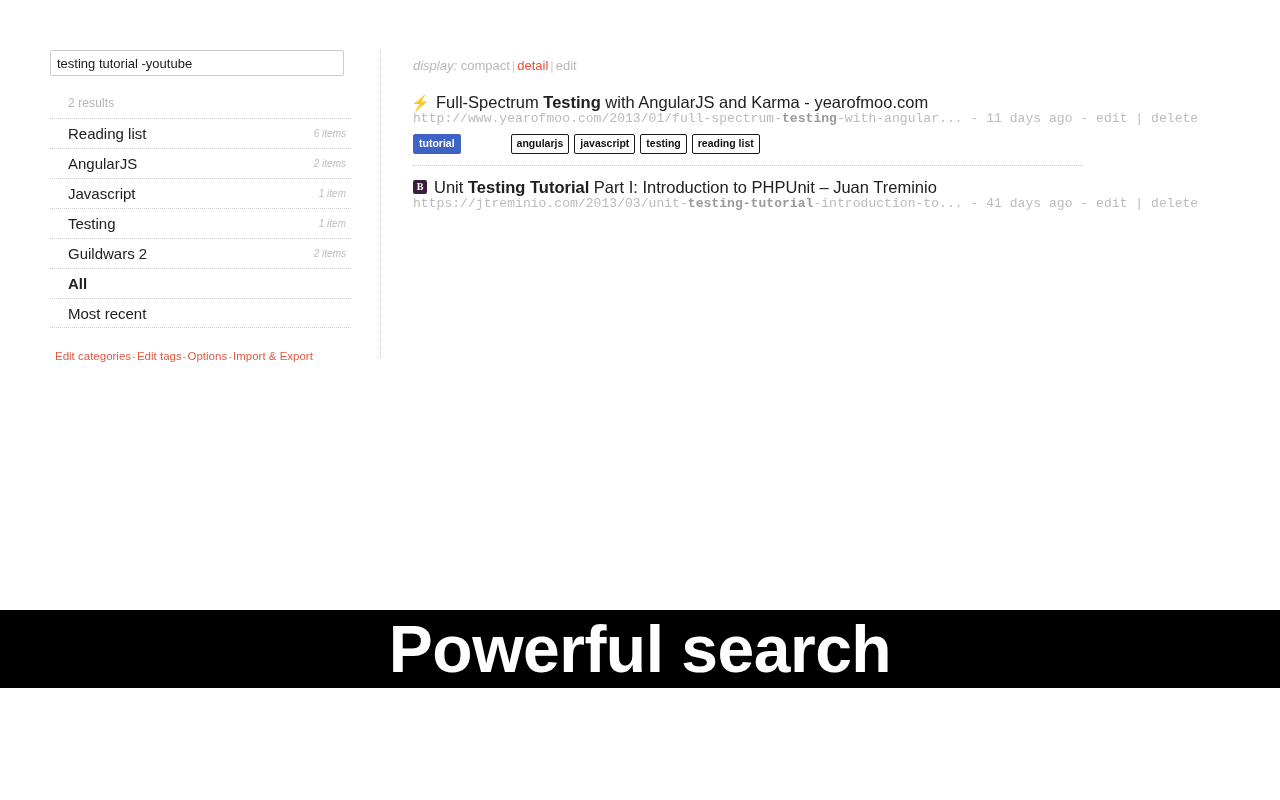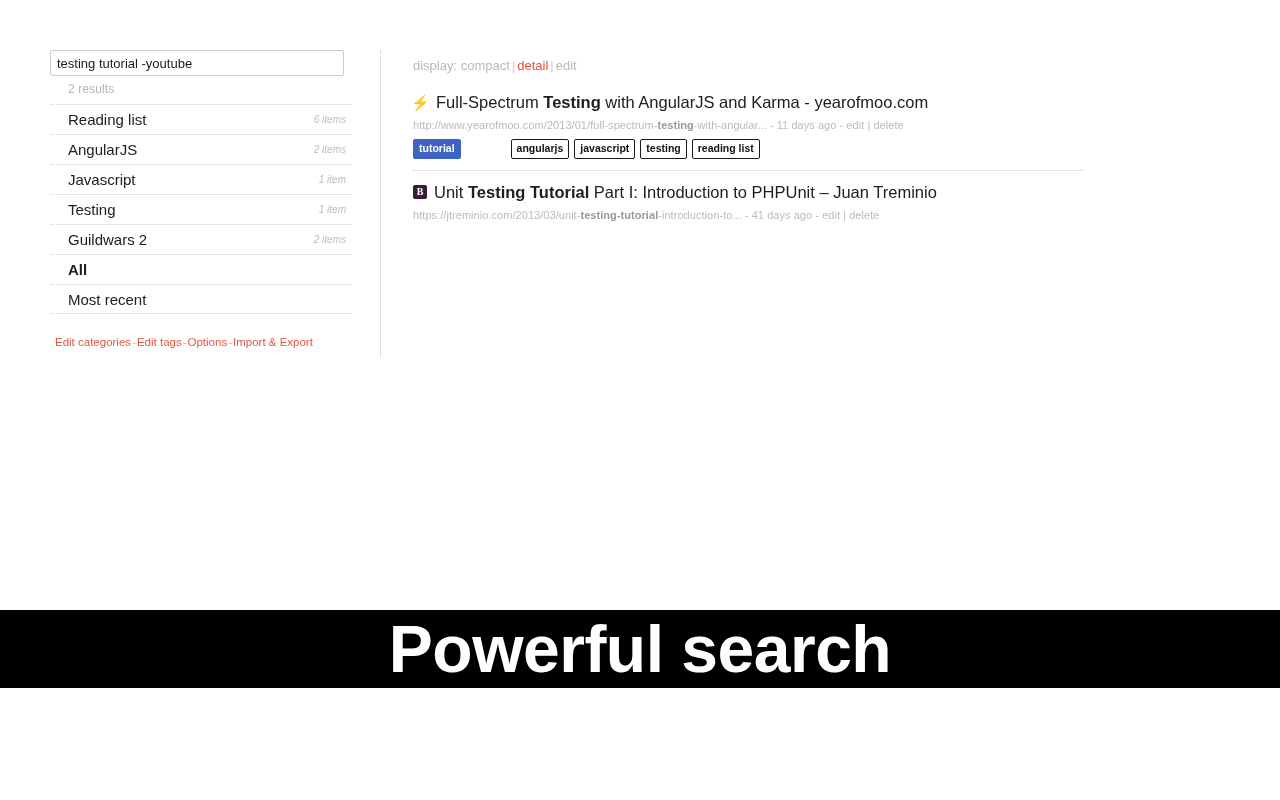--- a/index.html
+++ b/index.html
@@ -58,21 +58,21 @@
     border: 1px solid #cccccc;
     border-radius: 2px;
     font-family: "Liberation Sans", sans-serif;
     font-size: 13px;
     color: #1a1a1a;
     background: #ffffff;
     outline: none;
   }
 
   .results-count {
-    margin: 6px 0 0 18px;
+    margin: 20px 0 0 18px;
     font-size: 12px;
     color: #b4b4b4;
     letter-spacing: .1px;
   }
 
   .cat-list {
     margin: 8px 0 0 0;
     padding: 0;
     list-style: none;
     width: 301px;
@@ -120,21 +120,21 @@
     padding: 0 1px;
   }
 
   
   .display-bar {
     font-size: 13px;
     color: #b9b9b9;
     margin-bottom: 20px;
     white-space: nowrap;
   }
-  .display-bar .label { color: #b9b9b9; }
+  .display-bar .label { color: #b9b9b9; font-style: italic; }
   .display-bar a {
     color: #b9b9b9;
     text-decoration: none;
     cursor: pointer;
   }
   .display-bar a.active { color: #e8503a; }
   .display-bar .pipe { color: #cfcfcf; padding: 0 2px; }
 
   .result {
     position: relative;
@@ -181,25 +181,26 @@
   }
 
   .result-title {
     font-size: 16.5px;
     color: #202020;
     line-height: 1.1;
   }
   .result-title b { font-weight: bold; }
 
   .result-url {
-    margin-top: 8px;
-    font-size: 11px;
+    margin-top: 0;
+    font-size: 13px;
     color: #bbbbbb;
     white-space: nowrap;
     letter-spacing: .05px;
+    font-family: Liberation Mono, monospace;
   }
   .result-url b { color: #9a9a9a; font-weight: bold; }
   .result-url .meta { color: #bbbbbb; }
   .result-url a { color: #bbbbbb; text-decoration: none; cursor: pointer; }
 
   .tag-row {
     margin-top: 8px;
     display: flex;
     align-items: center;
     white-space: nowrap;

